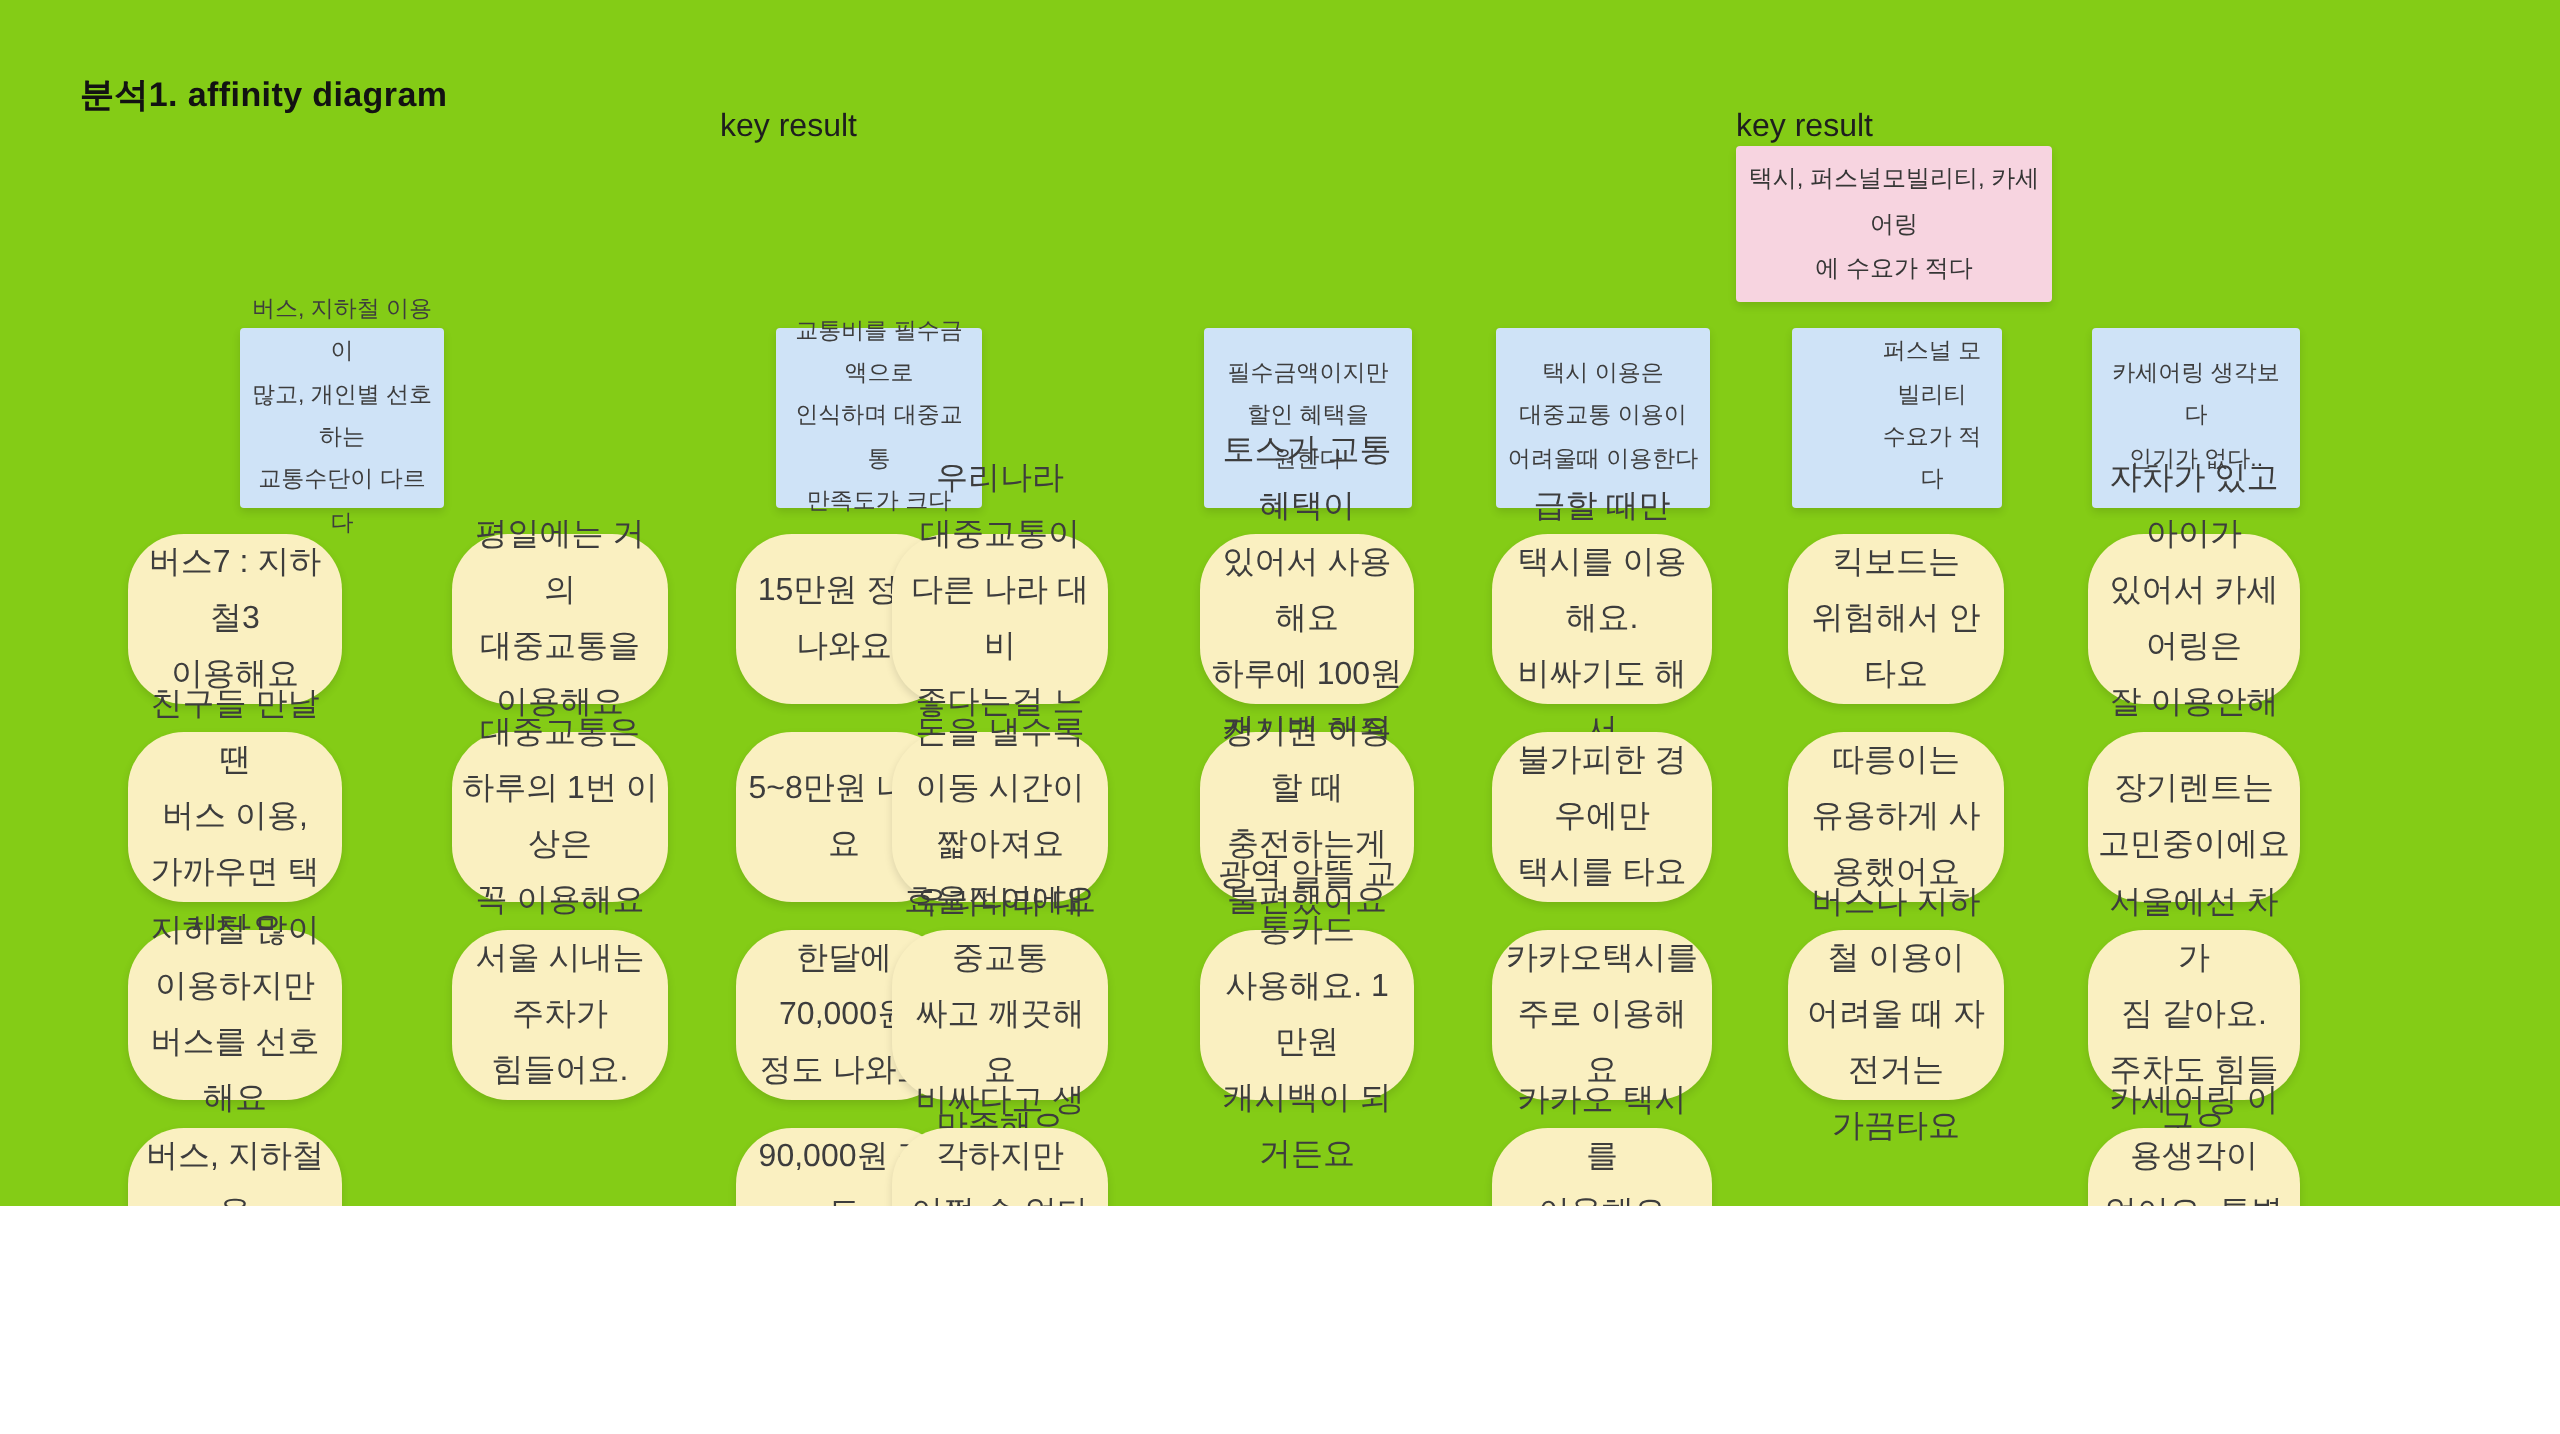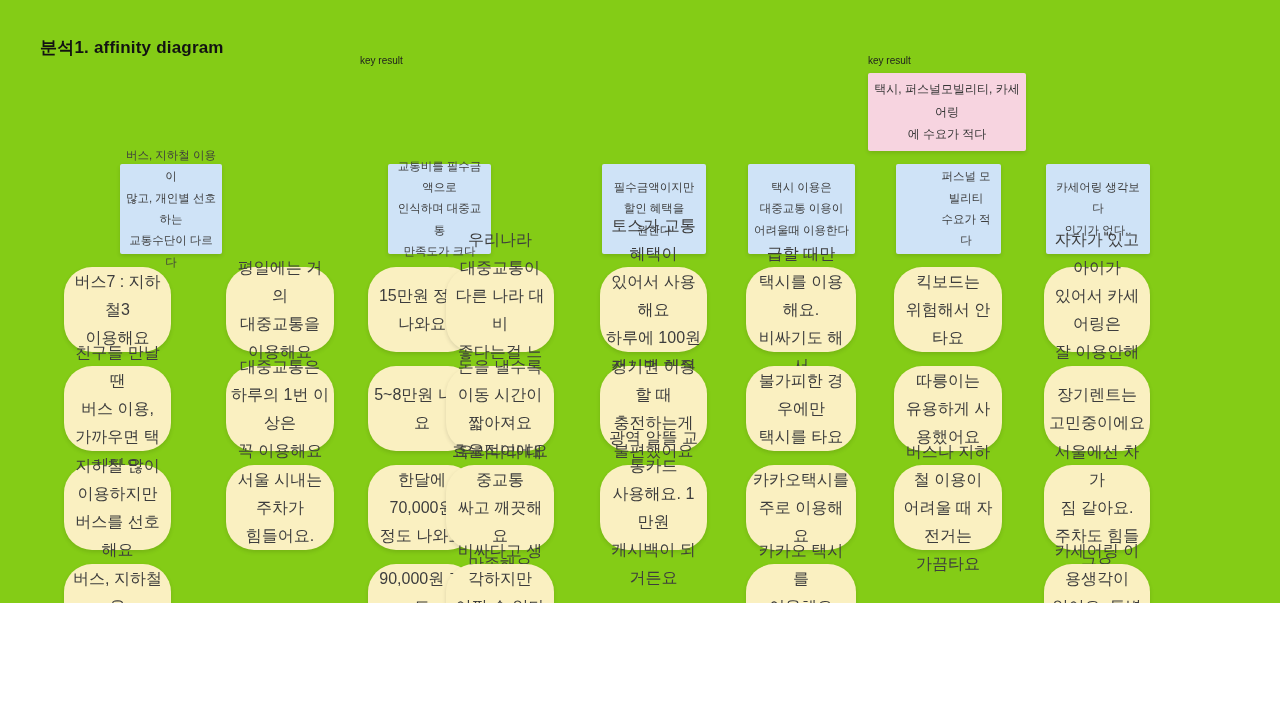--- a/index.html
+++ b/index.html
@@ -19,21 +19,21 @@
     position: absolute;
     left: 40px;
     top: 36px;
     font-size: 17px;
     font-weight: bold;
     color: #121212;
     letter-spacing: 0.2px;
   }
   .key-label {
     position: absolute;
-    font-size: 10px;
+    font-size: 16px;
     color: #1e1e1e;
   }
   .note {
     display: flex;
     align-items: center;
     justify-content: center;
     text-align: center;
     white-space: pre-line;
     border-radius: 2px;
     box-shadow: 0 2px 4px rgba(0,0,0,0.12);

